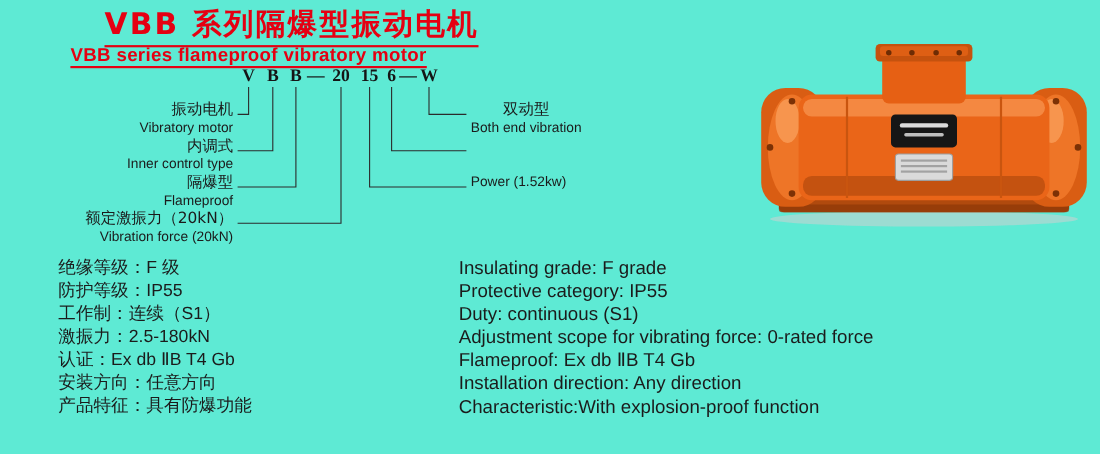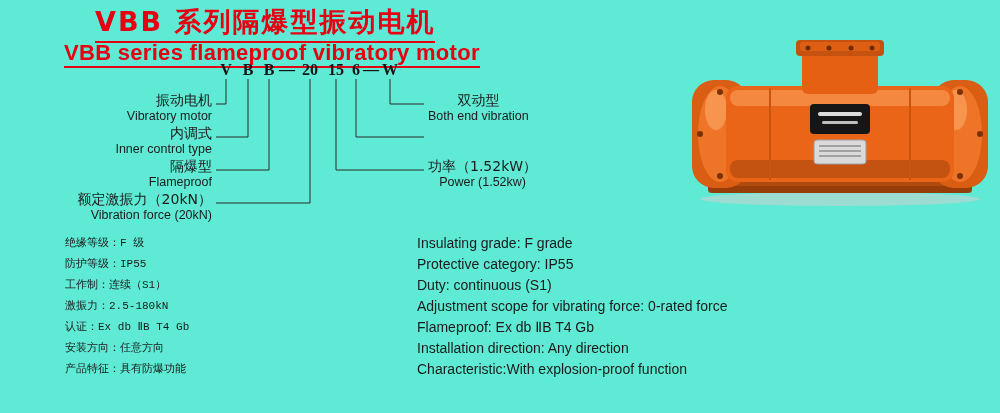--- a/index.html
+++ b/index.html
@@ -8,42 +8,42 @@
     font-family:"Liberation Sans", sans-serif; overflow:hidden; color:#1b1b1b;
   }
   .title-zh {
     position:absolute; left:95px; top:4px;
     font-size:27px; font-weight:bold; color:#e50012; letter-spacing:2px;
     border-bottom:2px solid #e50012; padding-bottom:1px;
     font-family:"DejaVu Sans", sans-serif; white-space:nowrap;
   }
   .title-en {
     position:absolute; left:64px; top:40px;
-    font-size:22px; font-weight:bold; color:#e50012; letter-spacing:0.3px;
+    font-size:17px; font-weight:bold; color:#e50012; letter-spacing:0.3px;
     border-bottom:2px solid #e50012; padding-bottom:0px; white-space:nowrap;
   }
   .code-part {
     position:absolute; top:61px; transform:translateX(-50%);
     font-family:"Liberation Serif", serif; font-size:16px; font-weight:600; color:#151515;
     white-space:nowrap;
   }
   .p0{left:226px}.p1{left:248px}.p2{left:269px}.p3{left:287px}.p4{left:310px}
   .p5{left:336px}.p6{left:356px}.p7{left:371px}.p8{left:390px}
   .connectors { position:absolute; left:0; top:0; pointer-events:none; }
   .label-group { position:absolute; white-space:nowrap; }
   .label-group.left  { right:788px; text-align:right; }
   .label-group.right { left:428px; text-align:center; }
   .lg0{top:92px}.lg1{top:125px}.lg2{top:158px}.lg3{top:191px}
   .lab-zh { font-size:14px; line-height:17px; font-family:"DejaVu Sans", sans-serif; }
   .lab-en { font-size:12.5px; line-height:15px; }
   .specs-zh {
-    position:absolute; left:65px; top:233px; font-size:11px;
-    font-family:Liberation Mono, monospace;
+    position:absolute; left:53px; top:233px; font-size:16px;
+    font-family:Liberation Sans, sans-serif;
   }
-  .specs-en { position:absolute; left:417px; top:233px; font-size:14px; }
+  .specs-en { position:absolute; left:417px; top:233px; font-size:17px; }
   .spec-row { height:21px; line-height:21px; white-space:nowrap; }
   .motor { position:absolute; left:686px; top:36px; }
 </style>
 </head>
 <body>
 
 <div class="page">
 
   <div class="title-zh">VBB 系列隔爆型振动电机</div>
   <div class="title-en">VBB series flameproof vibratory motor</div>
@@ -87,21 +87,20 @@
   <div class="label-group left lg3">
     <div class="lab-zh">额定激振力（20kN）</div>
     <div class="lab-en">Vibration force (20kN)</div>
   </div>
 
   <div class="label-group right lg0">
     <div class="lab-zh">双动型</div>
     <div class="lab-en">Both end vibration</div>
   </div>
   <div class="label-group right lg2">
-    <div class="lab-zh">功率（1.52kW）</div>
     <div class="lab-en">Power (1.52kw)</div>
   </div>
 
   <div class="specs-zh">
     <div class="spec-row">绝缘等级：F 级</div>
     <div class="spec-row">防护等级：IP55</div>
     <div class="spec-row">工作制：连续（S1）</div>
     <div class="spec-row">激振力：2.5-180kN</div>
     <div class="spec-row">认证：Ex db ⅡB T4 Gb</div>
     <div class="spec-row">安装方向：任意方向</div>

